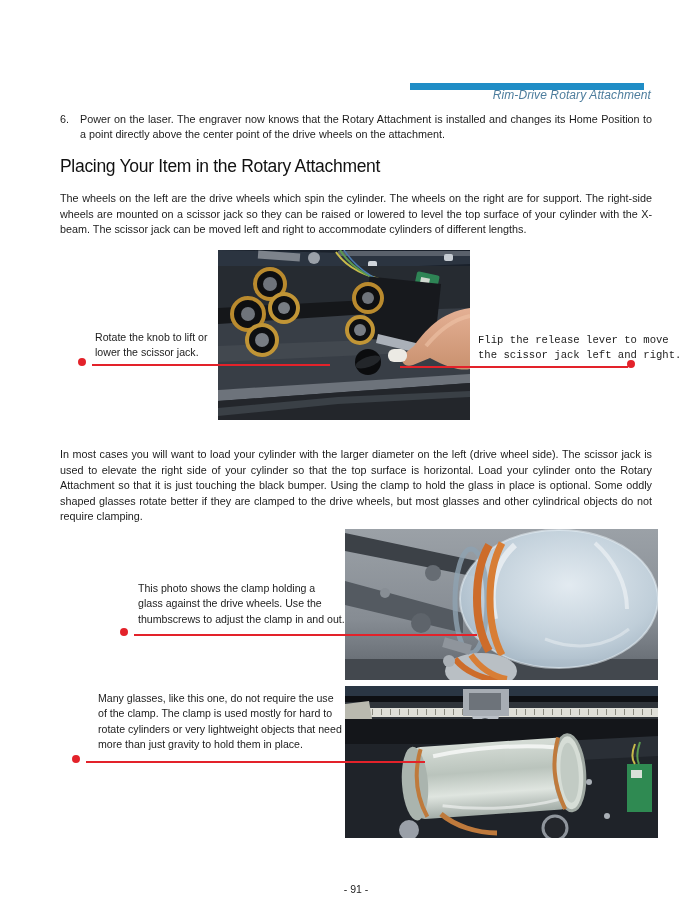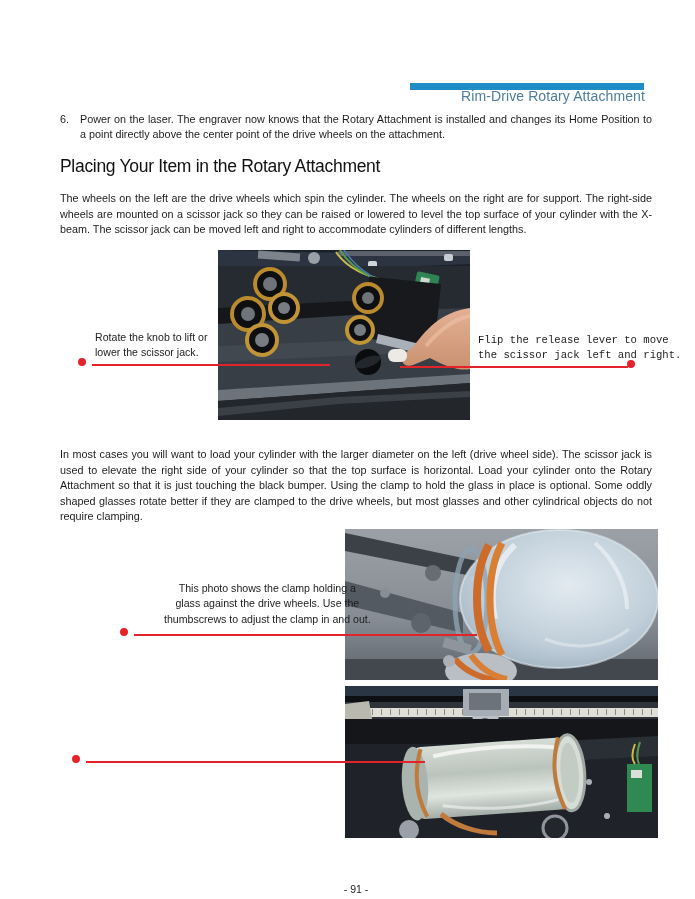--- a/index.html
+++ b/index.html
@@ -44,24 +44,25 @@
     border-bottom: 2px solid #a9a9a9;
   }
   .banner-blue-bar {
     position: absolute;
     left: 410px; top: 83px;
     width: 234px; height: 7px;
     background: #1f8dc6;
   }
   .subtitle {
     position: absolute;
-    right: 50px; top: 88px;
-    font-size: 14px;
+    right: 44px; top: 88px;
+    font-size: 12px;
     color: #4d7d9d;
     letter-spacing: 0.1px;
+    font-style: italic;
   }
 
   
   .step {
     position: absolute;
     left: 60px; top: 112px;
     width: 592px;
     display: flex;
   }
   .step-num {
@@ -106,21 +107,21 @@
   
   .callout {
     position: absolute;
     font-size: 10.6px;
     line-height: 15.3px;
     white-space: pre-line;
     color: #1c1c1c;
   }
   .co1 { left: 95px;  top: 330px; }
   .co2 { left: 478px; top: 333px; font-family: Liberation Mono, monospace; }
-  .co3 { left: 164px; top: 581px; text-align: center; }
+  .co3 { left: 138px; top: 581px; }
   .co4 { left: 98px;  top: 691px; }
 
   .lead-line {
     position: absolute;
     height: 2px;
     background: #e3222a;
   }
   .line1 { left: 92px;  top: 364px; width: 238px; }
   .line2 { left: 400px; top: 366px; width: 228px; }
   .line3 { left: 134px; top: 634px; width: 343px; }
@@ -332,18 +333,22 @@
         <path d="M216,56 C208,80 208,102 218,128" stroke="#bf7a3c" stroke-width="4" fill="none"></path>
       </g>
       <path d="M96,128 C110,140 132,147 152,147" stroke="#bf7a3c" stroke-width="5" fill="none"></path>
       <circle cx="210" cy="142" r="12" fill="#23262b" stroke="#8f959c" stroke-width="3"></circle>
       <circle cx="64" cy="144" r="10" fill="#9aa0a8"></circle>
       <circle cx="244" cy="96" r="3" fill="#aab0b6"></circle>
       <circle cx="262" cy="130" r="3" fill="#aab0b6"></circle>
     </svg>
   </div>
 
+  <div class="callout co4">Many glasses, like this one, do not require the use
+of the clamp. The clamp is used mostly for hard to
+rotate cylinders or very lightweight objects that need
+more than just gravity to hold them in place.</div>
   <div class="lead-line line4"></div>
   <div class="lead-dot dot4"></div>
 
   <div class="footer">- 91 -</div>
 
 </div>
 
 </body></html>

